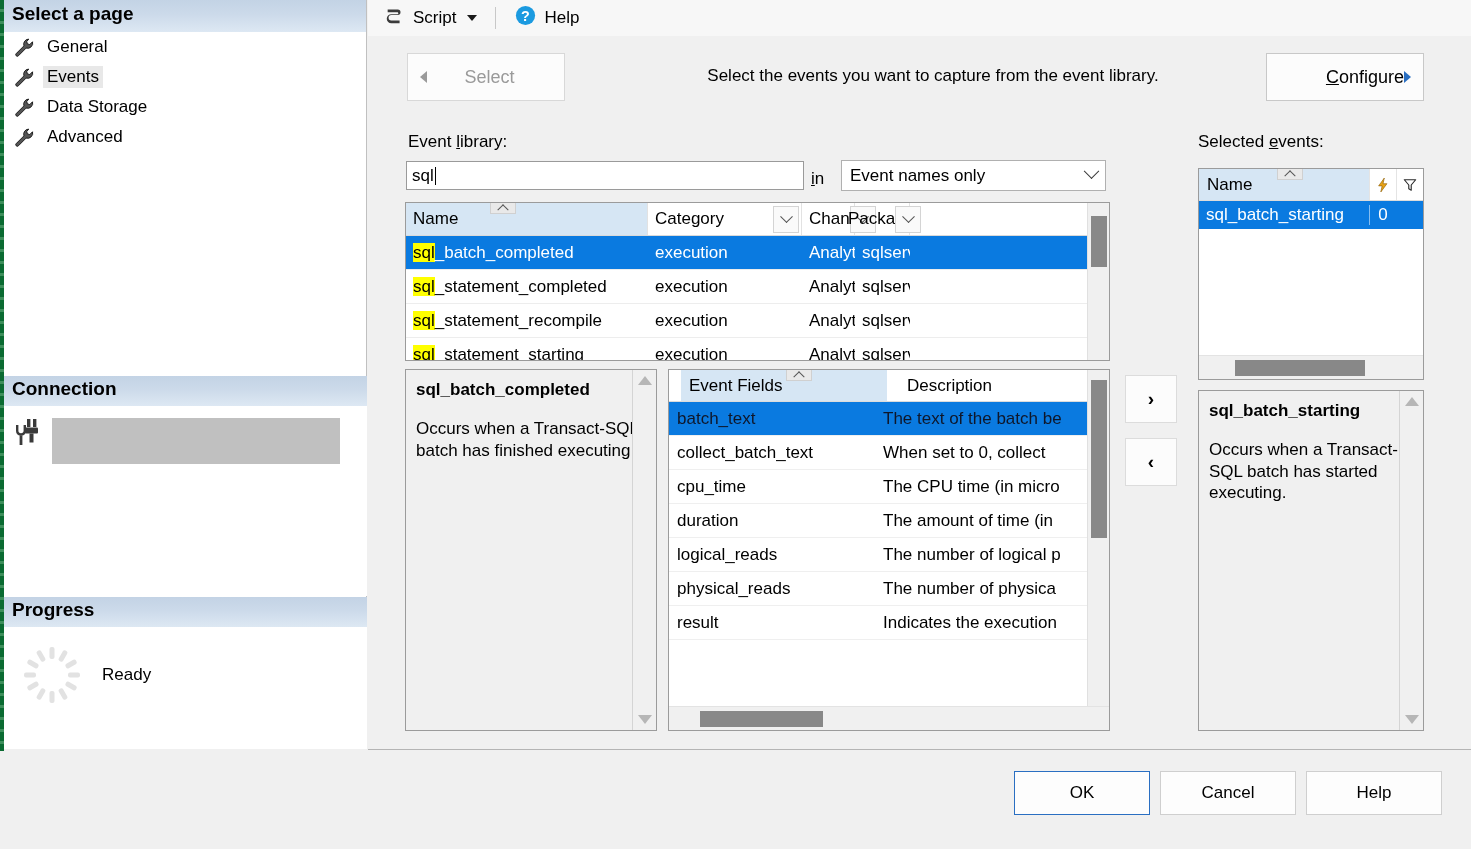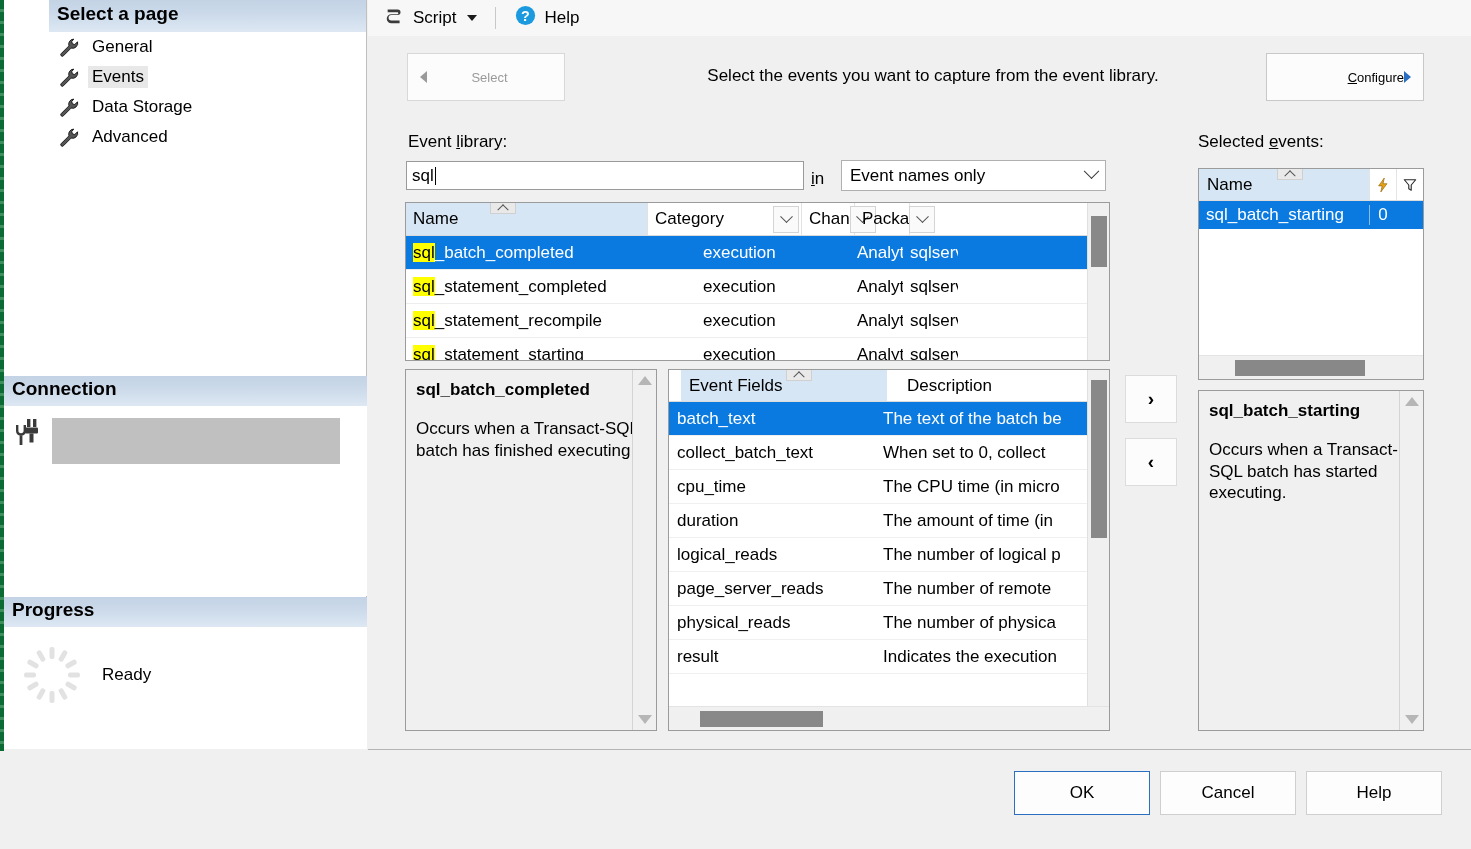--- a/index.html
+++ b/index.html
@@ -26,21 +26,20 @@
       #0b6b32 0px, #0b6b32 9px, #3e8f5c 9px, #3e8f5c 12px);
   }
 
   
   .sidebar {
     position: absolute; left: 4px; top: 0;
     width: 363px; height: 749px;
     background: #ffffff;
     border-right: 1px solid #c0c0c0;
     border-bottom: 1px solid #c0c0c0;
-    padding-left: 45px;
   }
   .sb-header {
     height: 32px;
     background: linear-gradient(to bottom, #c3d3e5 0%, #ccdaea 45%, #dde8f3 100%);
     font-size: 19px;
     font-weight: bold;
     padding: 3px 0 0 8px;
     color: #000;
     white-space: nowrap;
   }
@@ -121,21 +120,21 @@
     background: #f0f0f0;
     border-bottom: 1px solid #b4b4b4;
   }
 
   .nav-btn {
     position: absolute;
     height: 48px;
     background: #fcfcfc;
     border: 1px solid #d8d8d8;
     display: flex; align-items: center;
-    font-size: 13px;
+    font-size: 18px;
     cursor: default;
   }
   .nav-select { left: 39px; top: 17px; width: 158px; padding: 0 12px; }
   .nav-config { left: 898px; top: 17px; width: 158px; padding: 0 12px; border-color: #c8c8c8; }
   .nav-select .txt { color: #9a9a9a; flex: 1; text-align: center; }
   .nav-config .txt { color: #000; flex: 1; text-align: right; }
   .tri-left {
     width: 0; height: 0;
     border-top: 6px solid transparent;
     border-bottom: 6px solid transparent;
@@ -206,21 +205,21 @@
   .gl-th {
     display: flex; align-items: center;
     font-size: 17px;
     padding-left: 7px;
     position: relative;
     border-right: 1px solid #e2e2e2;
   }
   .gl-th.name { width: 242px; background: #d6e6f4; }
   .gl-th.cat  { width: 154px; gap: 16px; }
   .gl-th.chan { width: 53px; }
-  .gl-th.pack { width: 55px; }
+  .gl-th.pack { width: 55px; justify-content: center; }
   .sort-caret {
     position: absolute; left: 84px; top: -2px;
     width: 26px; height: 13px;
     background: #e9e9e9;
     border: 1px solid #d0d0d0;
     border-top: none;
     display: flex; align-items: center; justify-content: center;
   }
   .sort-caret::after {
     content: "";
@@ -244,21 +243,21 @@
     transform: rotate(45deg) translate(-2px,-2px);
   }
   .gl-row {
     display: flex; height: 34px; align-items: center;
     font-size: 17px;
     border-bottom: 1px solid #ededed;
   }
   .gl-row.sel { background: #0a7ae0; color: #fff; }
   .gl-c { padding-left: 7px; overflow: hidden; white-space: nowrap; }
   .gl-c.name { width: 242px; }
-  .gl-c.cat  { width: 154px; margin-left: 48px; }
+  .gl-c.cat  { width: 154px; }
   .gl-c.chan { width: 53px; }
   .gl-c.pack { width: 55px; }
   .hl { background: #ffff00; color: #000; }
 
   .vscroll {
     position: absolute; right: 0; top: 0;
     width: 22px; height: 100%;
     background: #f0f0f0;
     border-left: 1px solid #e0e0e0;
   }
@@ -327,21 +326,21 @@
     content: "";
     width: 7px; height: 7px;
     border-left: 1.5px solid #555; border-top: 1.5px solid #555;
     transform: rotate(45deg) translate(2px,2px);
   }
   .gf-row {
     display: flex; height: 34px; align-items: center;
     font-size: 17px;
     border-bottom: 1px solid #efefef;
   }
-  .gf-row.sel { background: #0a7ae0; color: #ffffff; }
+  .gf-row.sel { background: #0a7ae0; color: #0f172a; }
   .gf-c.f { width: 206px; padding-left: 8px; white-space: nowrap; overflow: hidden; }
   .gf-c.d { flex: 1; padding-left: 8px; white-space: nowrap; overflow: hidden; }
   .hscroll {
     position: absolute; left: 0; bottom: 0;
     width: 100%; height: 24px;
     background: #f0f0f0;
     border-top: 1px solid #e3e3e3;
   }
   .hthumb {
     position: absolute; top: 4px;
@@ -657,24 +656,20 @@
       </div>
       <div class="gf-row">
         <div class="gf-c f">duration</div>
         <div class="gf-c d">The amount of time (in</div>
       </div>
       <div class="gf-row">
         <div class="gf-c f">logical_reads</div>
         <div class="gf-c d">The number of logical p</div>
       </div>
       <div class="gf-row">
-        <div class="gf-c f">page_server_reads</div>
-        <div class="gf-c d">The number of remote</div>
-      </div>
-      <div class="gf-row">
         <div class="gf-c f">physical_reads</div>
         <div class="gf-c d">The number of physica</div>
       </div>
       <div class="gf-row">
         <div class="gf-c f">result</div>
         <div class="gf-c d">Indicates the execution</div>
       </div>
 
       <div class="vscroll" style="height: calc(100% - 24px);">
         <div class="vthumb" id="fields-vthumb" style="top: 3%; height: 47%;"></div>

